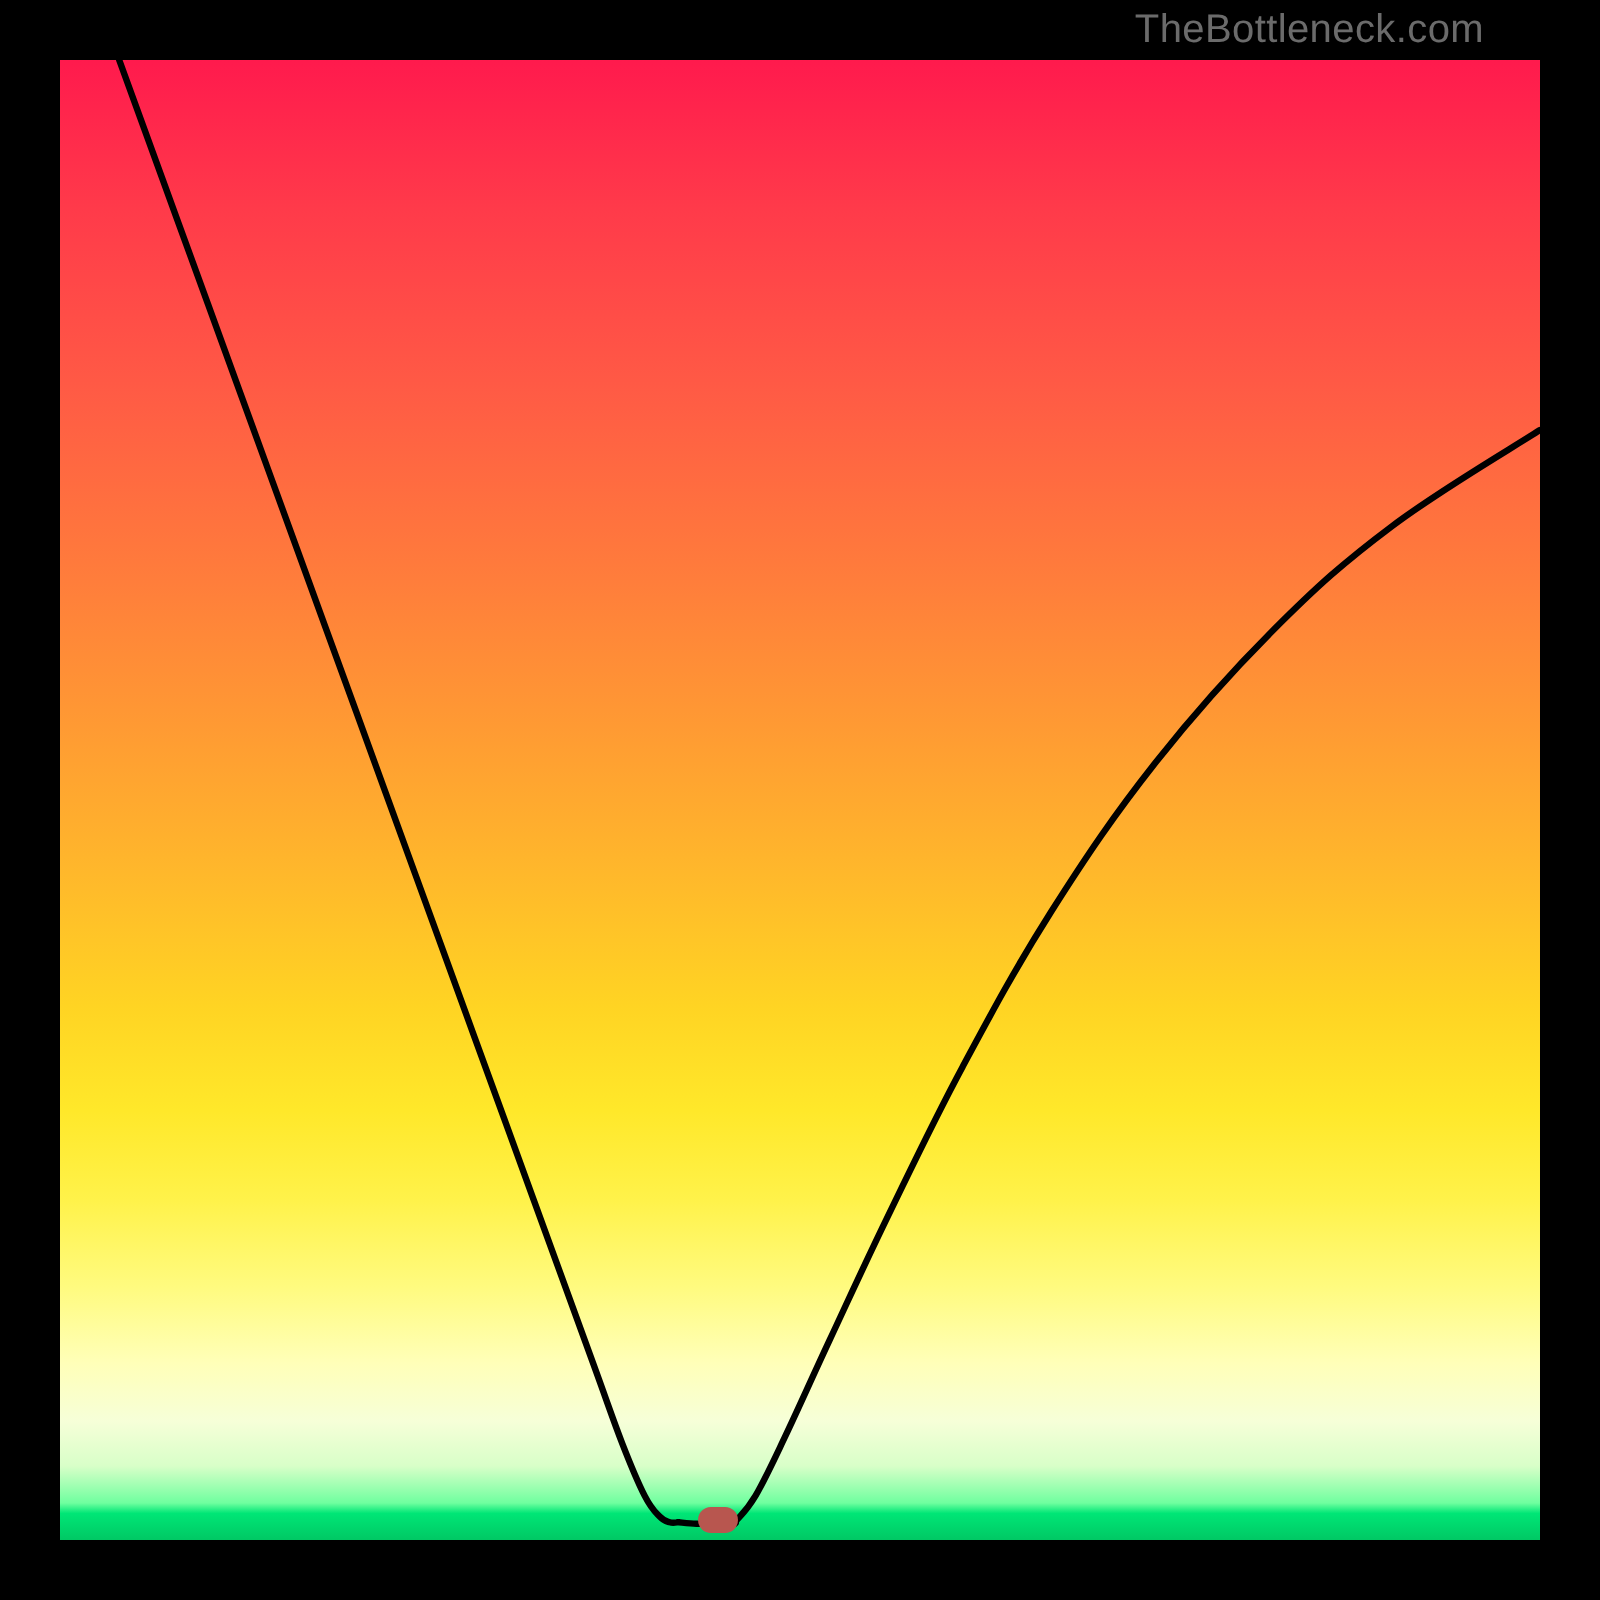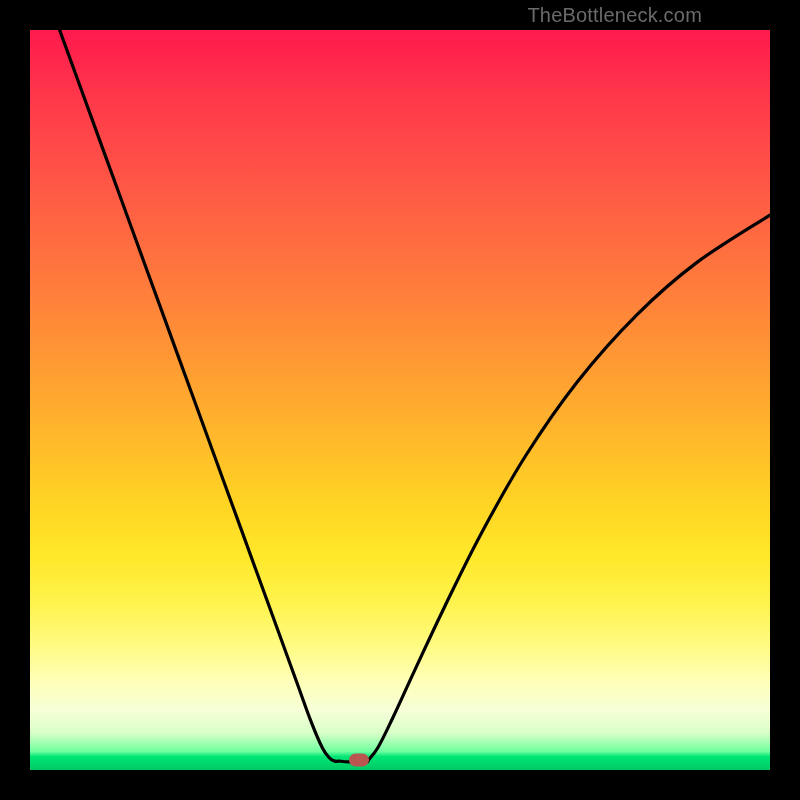--- a/index.html
+++ b/index.html
@@ -9,20 +9,21 @@
     height: 800px;
     background: #000;
     overflow: hidden;
     font-family: Arial, Helvetica, sans-serif;
   }
   .frame {
     position: relative;
     width: 730px;
     height: 800px;
     background: #000;
+    padding-left: 40px;
   }
   .plot-area {
     position: absolute;
     left: 30px;
     top: 30px;
     width: 740px;
     height: 740px;
     
     background: linear-gradient(
       to bottom,

